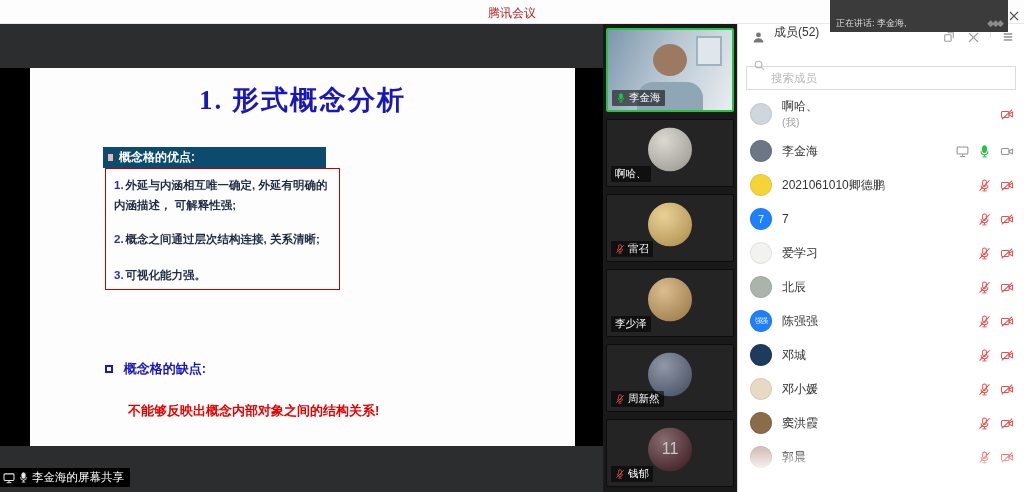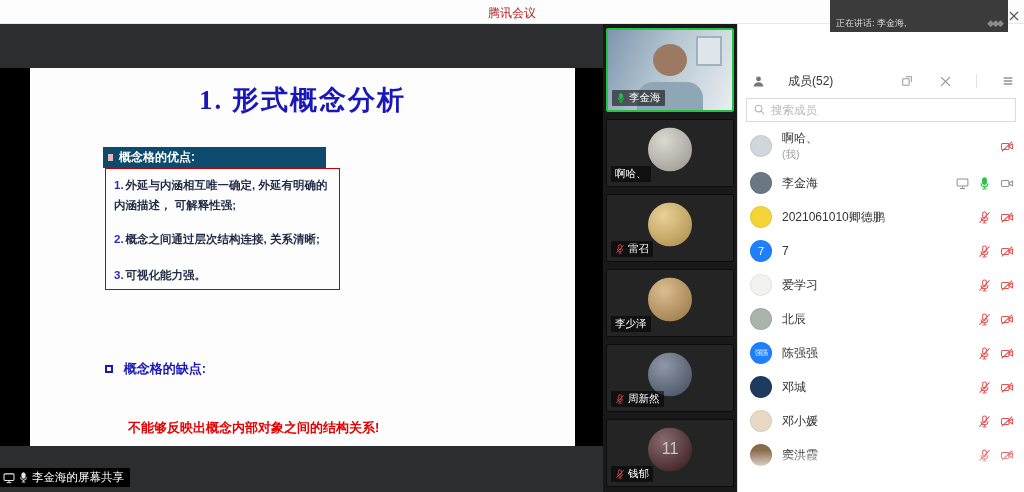--- a/index.html
+++ b/index.html
@@ -28,48 +28,48 @@
   .s-banner { position:absolute; left:73px; top:79px; width:223px; height:21px; background:#0c4a6e; color:#fff;
     font-weight:bold; font-size:12px; line-height:21px; padding-left:16px; }
   .s-banner .sq { position:absolute; left:5px; top:7px; width:5px; height:7px; background:#e8b8b8; }
   .s-box { position:absolute; left:75px; top:100px; width:235px; height:122px; border:1px solid #c00000;
     padding:6px 8px 0 8px; font-size:11.5px; font-weight:bold; color:#1f2a44; line-height:1.75; }
   .s-box .num { color:#2b2bbf; margin-right:2px; }
   .s-b2 { margin-top:14px; }
   .s-b3 { margin-top:16px; }
   .s-dis-header { position:absolute; left:75px; top:292px; font-size:13px; font-weight:bold; color:#1a17b8; }
   .s-dis-header .hollow { display:inline-block; width:8px; height:8px; border:2px solid #1a17b8; margin-right:7px; }
-  .s-dis-text { position:absolute; left:98px; top:351px; font-size:13px; font-weight:bold; color:#e60000; }
+  .s-dis-text { position:absolute; left:98px; top:334px; font-size:13px; font-weight:bold; color:#e60000; }
   .share-badge { position:absolute; left:0; bottom:5px; background:#000; color:#fff; font-size:11.5px;
     padding:2px 6px 2px 3px; display:flex; align-items:center; gap:3px; z-index:2; }
   .share-badge .icon { color:#e8e8e8; }
 
   
   .video-strip { width:134px; background:#191919; padding:4px 3px 0 3px; display:flex; flex-direction:column; gap:7px; }
   .thumb { position:relative; width:128px; height:68px; background:#242424; border:1px solid #0c0c0c; border-radius:2px; overflow:hidden; flex:none; }
   .thumb.speaking { height:84px; border:2px solid #23c343; }
   .webcam { position:absolute; inset:0; background:linear-gradient(115deg,#7d96ad 0%,#b6c6d2 45%,#e9edf0 100%); }
   .webcam .pane { position:absolute; top:6px; right:10px; width:26px; height:30px; background:#dfe7ec; border:2px solid #9fb2bf; }
   .webcam .head { position:absolute; left:50%; top:14px; width:34px; height:32px; margin-left:-17px; border-radius:50%; background:#9c7a62; }
   .webcam .torso { position:absolute; left:50%; bottom:-6px; width:66px; height:34px; margin-left:-33px; border-radius:16px 16px 0 0; background:#8fa7b5; }
   .t-avatar { position:absolute; left:50%; top:50%; width:44px; height:44px; transform:translate(-50%,-58%);
     border-radius:50%; display:flex; align-items:center; justify-content:center; color:#c9c9c9; font-size:16px; }
   .t-badge { position:absolute; left:4px; bottom:4px; background:rgba(0,0,0,0.55); color:#fff; font-size:10.5px;
     padding:1px 4px; display:flex; align-items:center; gap:3px; border-radius:1px; }
 
   
   .member-panel { position:relative; width:287px; background:#fff; border-left:1px solid #dcdcdc; display:flex; flex-direction:column; }
-  .mp-header { height:26px; display:flex; align-items:center; padding:0 6px 0 10px; gap:19px;margin-top:44px; }
+  .mp-header { height:26px; display:flex; padding:0 6px 0 10px; gap:5px; }
   .mp-title { font-size:12px; color:#333; }
   .mp-header .spacer { flex:1; }
   .mp-hicon { color:#9a9a9a; display:flex; align-items:center; cursor:pointer; padding:0 4px; }
   .mp-divider { width:1px; height:14px; background:#e0e0e0; margin:0 2px; }
   .mp-search { margin:4px 8px; position:relative; }
   .mp-search input { width:100%; height:24px; border:1px solid #dcdcdc; background:#fff; font-size:11.5px;
-    padding:0 6px 0 24px; color:#333; outline:none; font-family:"Liberation Sans",sans-serif; }
+    padding:0 6px 0 24px; color:#333; outline:none; font-family:"Liberation Sans",sans-serif;margin-top:12px; }
   .mp-search input::placeholder { color:#b8b8b8; }
   .mp-search .icon { position:absolute; left:7px; top:5px; color:#b8b8b8; }
   .member-list { flex:1; overflow:hidden; position:relative; }
   .m-row { display:flex; align-items:center; height:34px; padding:0 10px 0 12px; gap:10px; cursor:pointer; }
   .m-row.two-line { height:40px; }
   .m-avatar { width:22px; height:22px; border-radius:50%; flex:none; box-shadow:inset 0 0 0 1px rgba(0,0,0,0.06); }
   .m-avatar.txt { display:flex; align-items:center; justify-content:center; color:#fff; font-size:11px; }
   .m-avatar.txt.small { font-size:7px; letter-spacing:-1px; }
   .m-name-wrap { flex:1; min-width:0; }
   .m-name { font-size:12px; color:#333; white-space:nowrap; overflow:hidden; }

